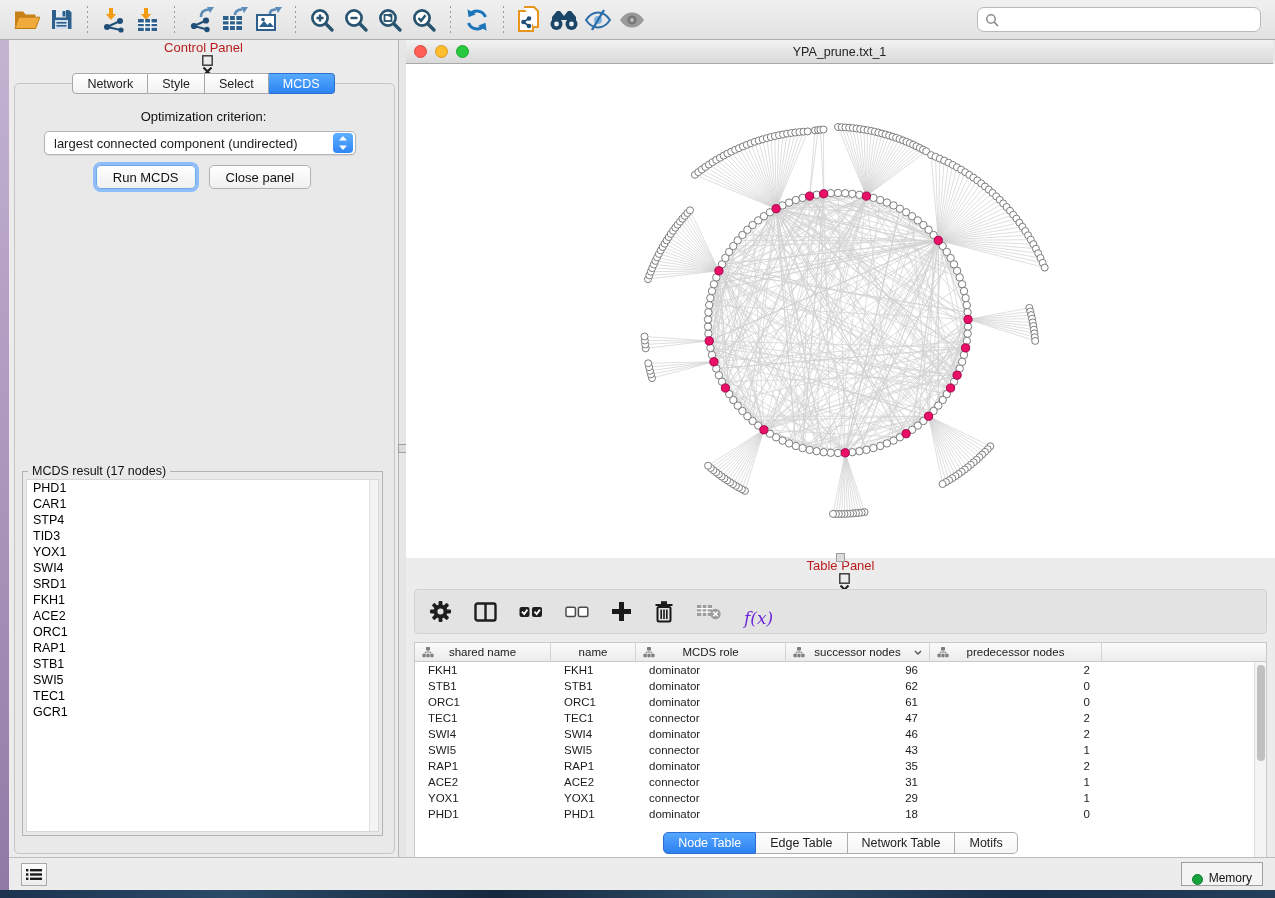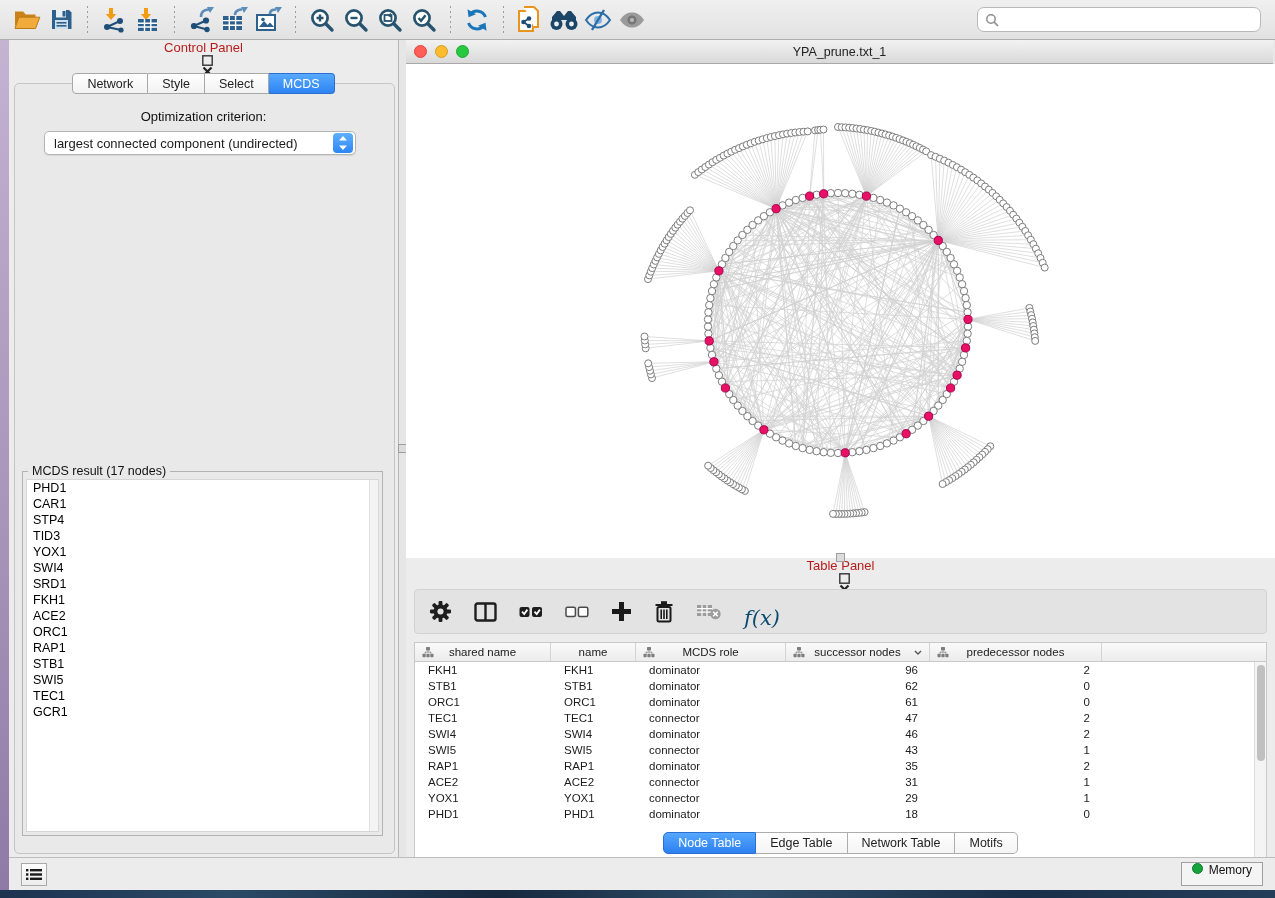--- a/index.html
+++ b/index.html
@@ -66,21 +66,21 @@
   .tl-yellow { background:#febc2e; border:1px solid #d89c22; }
   .tl-green { background:#28c840; border:1px solid #1ea92f; }
   .net-title { position:absolute; left:0; right:0; text-align:center; font-size:12.5px; color:#222; }
   .net-canvas { position:relative; width:869px; height:494px; background:#fff; }
 
   
   .tp { position:absolute; left:406px; top:558px; width:869px; height:299px; background:#ececec; }
   .tp-toolbar { position:absolute; left:8px; right:8px; top:31px; height:45px; background:#e3e3e3; border:1px solid #d2d2d2;
     border-radius:4px; display:flex; align-items:center; gap:22px; padding:0 14px; }
   .tp-tool { display:flex; align-items:center; justify-content:center; }
-  .fx { font-family:"DejaVu Serif", serif; font-style:italic; font-size:21px; color:#0c4a6e;margin-top:12px; }
+  .fx { font-family:"DejaVu Serif", serif; font-style:italic; font-size:17px; color:#6d28d9;margin-top:12px; }
   .tbl { position:absolute; left:8px; right:8px; top:84px; height:220px; background:#fff; border:1px solid #c9c9c9; }
   .tbl-head { display:grid; grid-template-columns:136px 85px 150px 144px 172px 1fr; height:19px;
     background:linear-gradient(180deg,#fafafa,#ececec); border-bottom:1px solid #c9c9c9; }
   .th { position:relative; border-right:1px solid #d4d4d4; display:flex; align-items:center; justify-content:center;
     font-size:11.5px; color:#1a1a1a; }
   .th .sitemap { position:absolute; left:7px; top:4px; }
   .th .chev { position:absolute; right:7px; top:7px; }
   .tbl-body { position:absolute; left:0; right:12px; top:19px; bottom:0; overflow:hidden; }
   .tr { display:grid; grid-template-columns:136px 85px 150px 144px 172px 1fr; height:16px; font-size:11.5px; line-height:16px; }
   .td { padding-left:13px; white-space:nowrap; }
@@ -93,21 +93,21 @@
   .tp-tab:first-child { border-left:1px solid #adadad; border-radius:5px 0 0 5px; }
   .tp-tab:last-child { border-radius:0 5px 5px 0; }
   .tp-tab.active { background:linear-gradient(180deg,#55a7ff,#2c80f0); color:#fff; border-color:#2d6fd0; }
   .hsplit-handle { left:430px; top:-5px; }
 
   
   .statusbar { position:absolute; left:9px; right:0; top:857px; height:33px; background:#ececec; border-top:1px solid #bdbdbd;
     display:flex; align-items:center; padding:0 12px; }
   .sb-btn { width:26px; height:23px; background:linear-gradient(180deg,#fdfdfd,#ededed); border:1px solid #a9a9a9;
     display:flex; align-items:center; justify-content:center; }
-  .mem-btn { margin-left:auto; height:24px; background:#f4f4f4; border:1px solid #9f9f9f; display:flex; align-items:flex-start;
+  .mem-btn { margin-left:auto; height:24px; background:#f4f4f4; border:1px solid #9f9f9f; display:flex; align-items:flex-end;
     gap:6px; padding:0 10px; font-size:12px; color:#111; }
   .mem-dot { width:11px; height:11px; border-radius:50%; background:#17a33c; border:1px solid #0e7c2c; }
 
   svg { display:block; }
 </style>
 </head>
 <body>
 
 <div id="app">
 
@@ -319,20 +319,24 @@
       <div class="cp-tab active">MCDS</div>
     </div>
     <div class="opt-label">Optimization criterion:</div>
     <div class="opt-select">
       <span class="val">largest connected component (undirected)</span>
       <span class="step">
           <svg width="10" height="14" viewBox="0 0 10 14">
             <path fill="#fff" d="M5 0l4 4.5H1zM5 14L1 9.5h8z"></path>
           </svg>
         </span>
+    </div>
+    <div class="btnrow">
+      <button class="aqua-btn focus">Run MCDS</button>
+      <button class="aqua-btn">Close panel</button>
     </div>
     <div class="groupbox">
       <span class="legend">MCDS result (17 nodes)</span>
       <div class="mcds-list">
         <div>
             <div class="mcds-item">PHD1</div>
             <div class="mcds-item">CAR1</div>
             <div class="mcds-item">STP4</div>
             <div class="mcds-item">TID3</div>
             <div class="mcds-item">YOX1</div>

